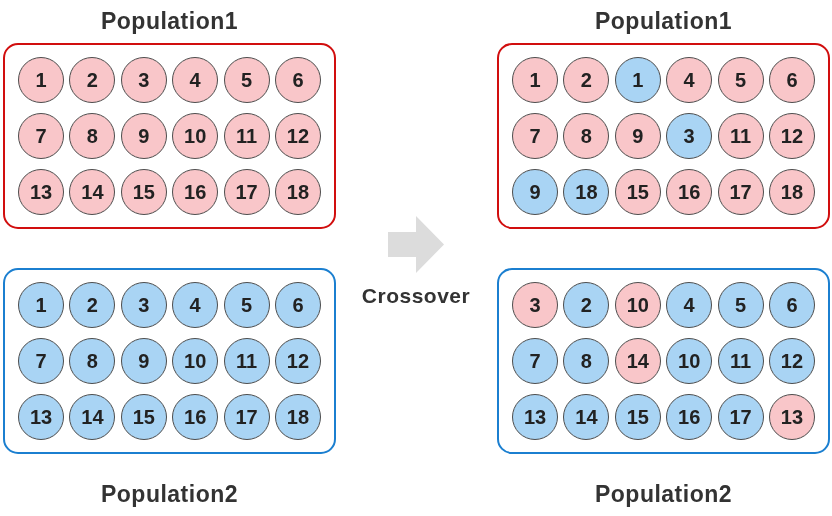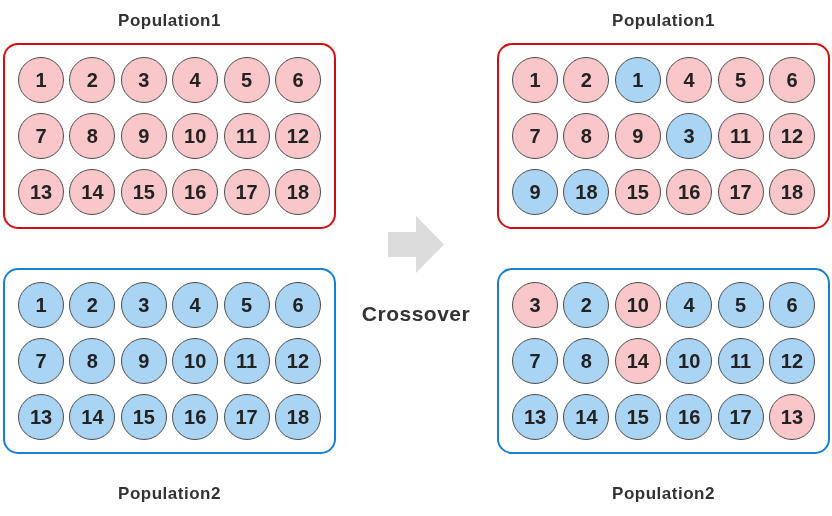--- a/index.html
+++ b/index.html
@@ -17,21 +17,21 @@
     display: flex;
     flex-direction: column;
   }
   .panel.pos-tl { left: 3px;   top: 5px; }
   .panel.pos-tr { left: 497px; top: 5px; }
   .panel.pos-bl { left: 3px;   top: 268px; }
   .panel.pos-br { left: 497px; top: 268px; }
   .panel-title {
     margin: 0;
     text-align: center;
-    font-size: 17px;
+    font-size: 23px;
     font-weight: bold;
     line-height: 32px;
     letter-spacing: 0.5px;
     color: var(--title-text, #333);
   }
   .panel.pos-tl .panel-title, .panel.pos-tr .panel-title { margin-bottom: 6px; }
   .panel.pos-bl .panel-title, .panel.pos-br .panel-title { margin-top: 24px; }
   .pop-box {
     box-sizing: border-box;
     width: 333px;
@@ -63,21 +63,20 @@
   .circle[data-color="pink"] { background: var(--pink, #f9c6c9); }
   .circle[data-color="blue"] { background: var(--blue, #a9d4f4); }
   .center-group {
     position: absolute;
     left: 335px;
     top: 216px;
     width: 162px;
     display: flex;
     flex-direction: column;
     align-items: center;
-    gap: 18px;
   }
   .arrow-icon { display: block; }
   .crossover-label {
     margin-top: 11px;
     font-size: 21px;
     font-weight: bold;
     letter-spacing: 0.5px;
     color: var(--title-text, #333);
   }
 </style>

